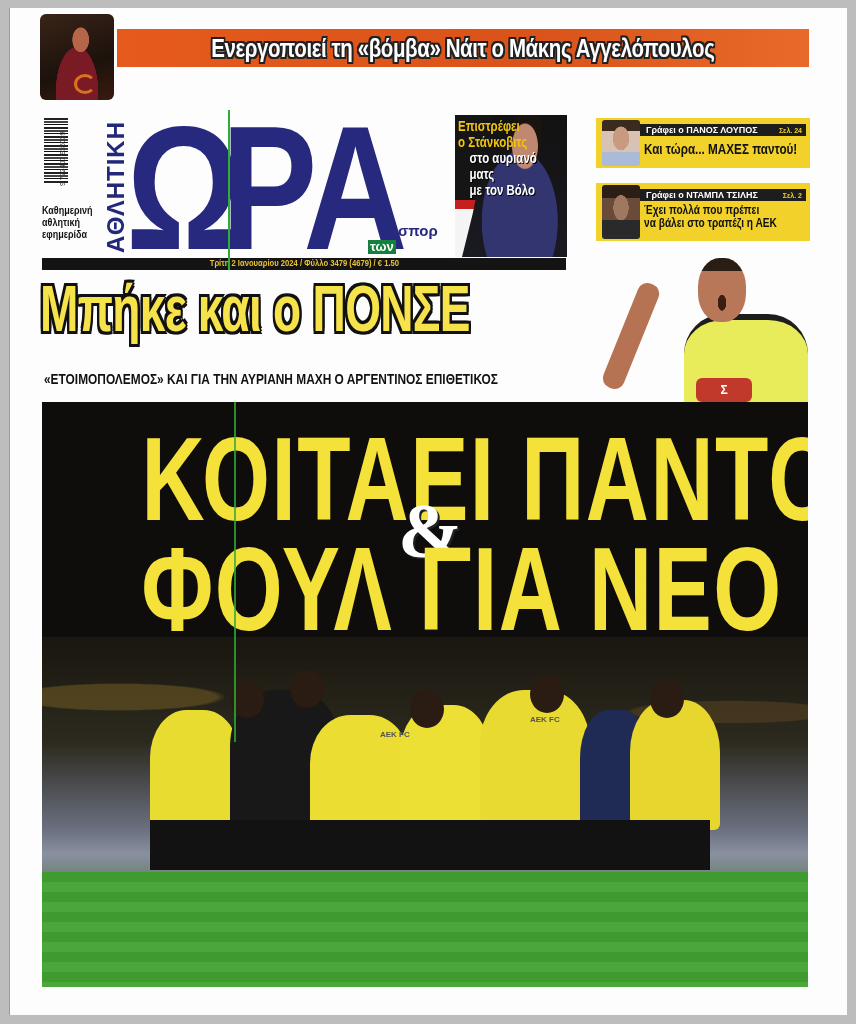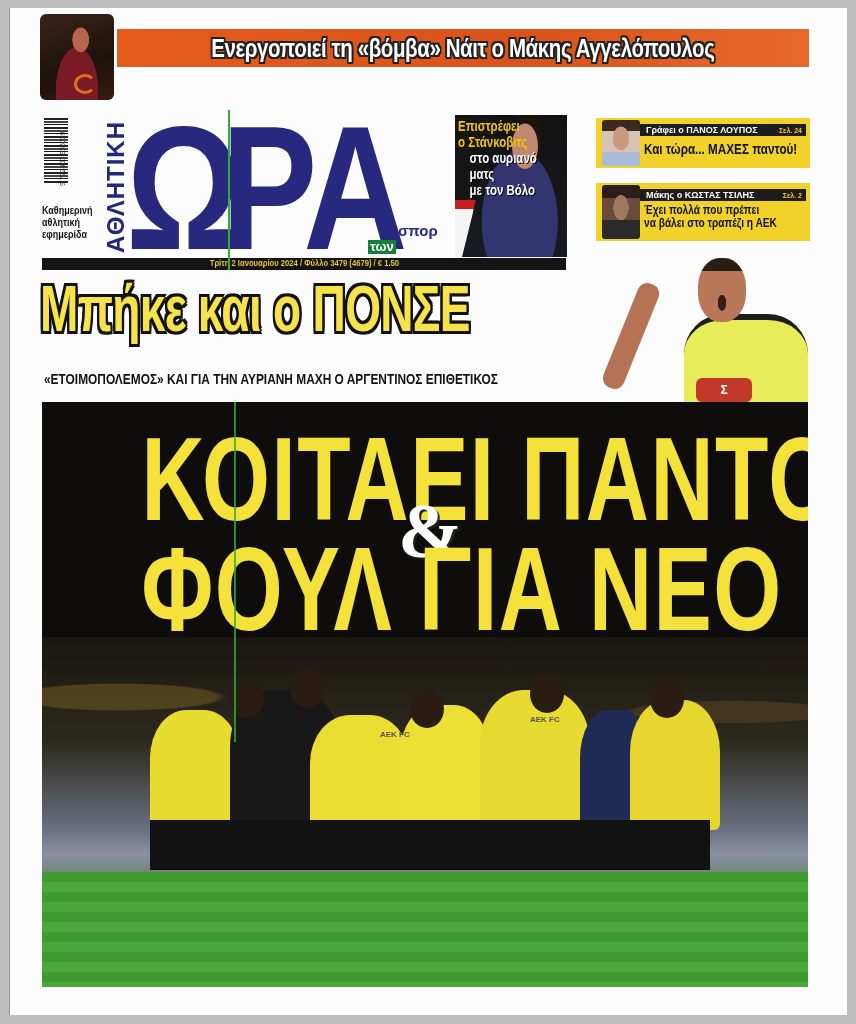--- a/index.html
+++ b/index.html
@@ -129,21 +129,21 @@
 <div class="column-box" style="top:118px;">
   <div class="author-bar">
     <span>Γράφει ο ΠΑΝΟΣ ΛΟΥΠΟΣ</span>
     <span class="page">Σελ. 24</span>
   </div>
   <div class="face" style="background: radial-gradient(ellipse at 50% 40%, #c89a80 0 30%, transparent 31%), linear-gradient(180deg,#3a2a20 0 25%, #d8c2b4 25% 70%, #aabbd8 70%);"></div>
   <div class="title" style="top:24px;font-size:15px;">Και τώρα... ΜΑΧΕΣ παντού!</div>
 </div>
 <div class="column-box" style="top:183px;height:58px;">
   <div class="author-bar">
-    <span>Μάκης ο ΚΩΣΤΑΣ ΤΣΙΛΗΣ</span>
+    <span>Γράφει ο ΝΤΑΜΠΛ ΤΣΙΛΗΣ</span>
     <span class="page">Σελ. 2</span>
   </div>
   <div class="face" style="height:54px;background: radial-gradient(ellipse at 50% 42%, #a07860 0 28%, transparent 29%), linear-gradient(180deg,#2a1e16 0 25%, #6a4a38 25% 65%, #2a2a2a 65%);"></div>
   <div class="title" style="top:20px;">
     <div>Έχει πολλά που πρέπει</div>
     <div>να βάλει στο τραπέζι η ΑΕΚ</div>
   </div>
 </div>
 
 <div class="headline2">Μπήκε και ο ΠΟΝΣΕ</div>

